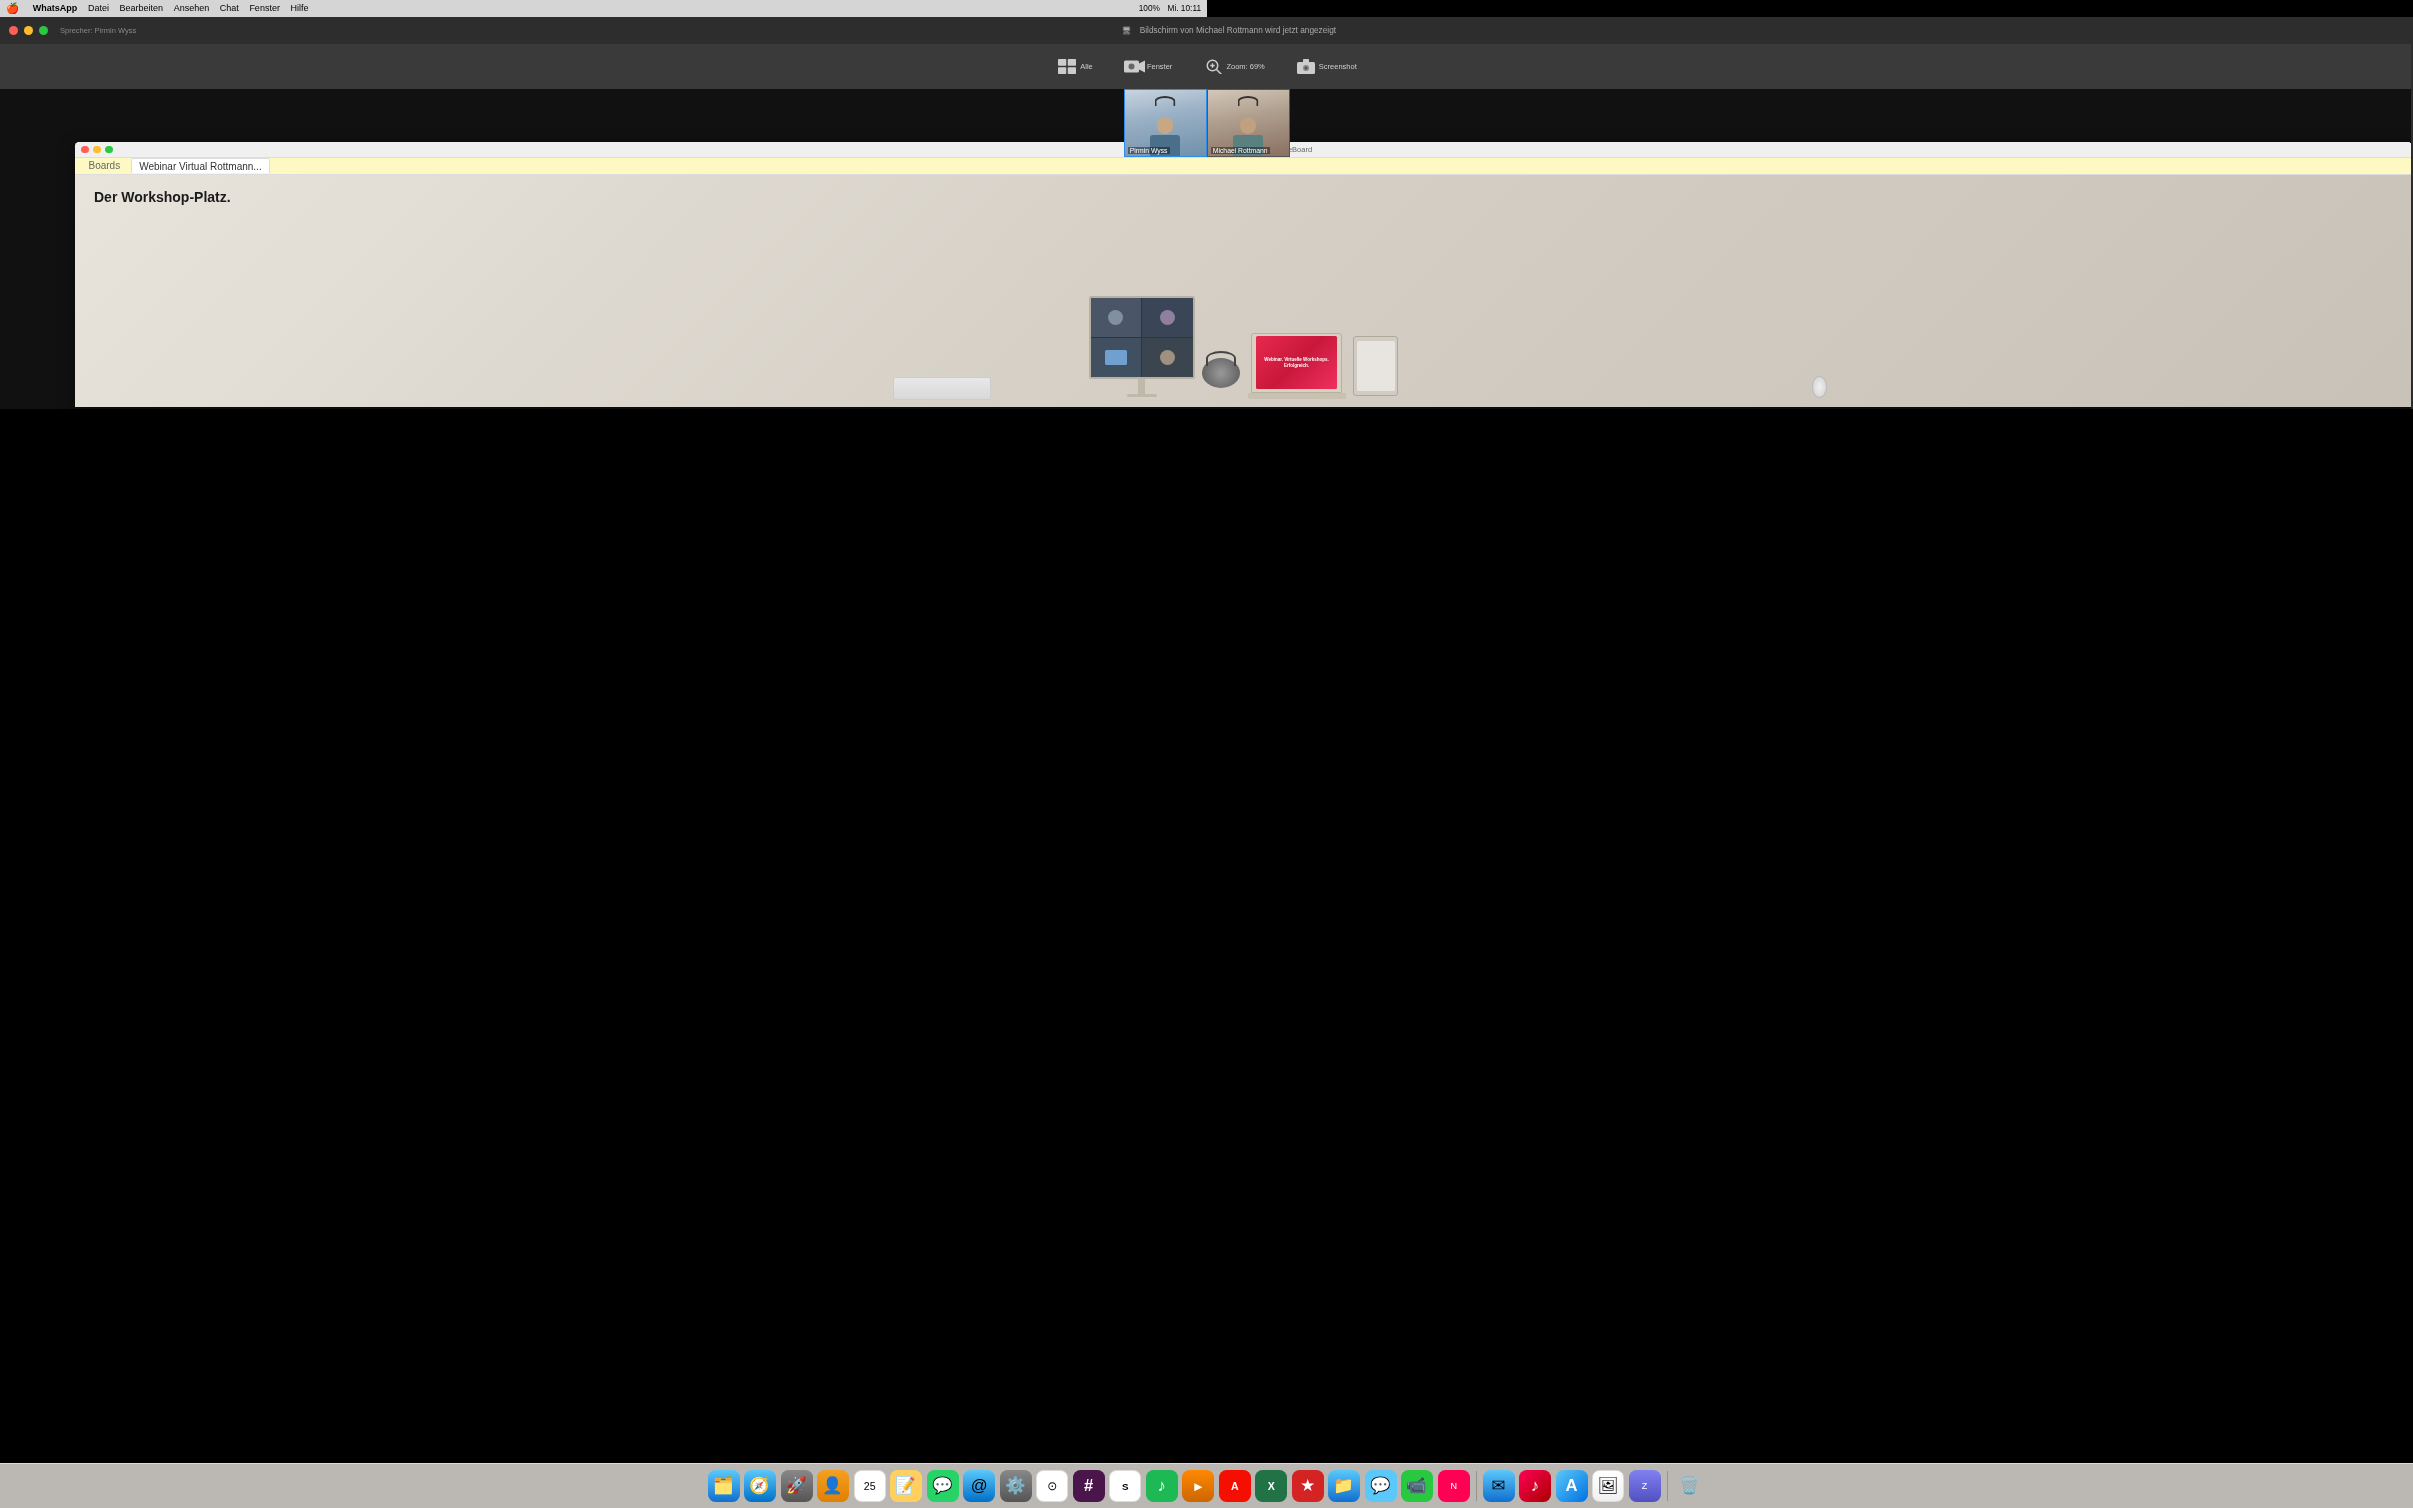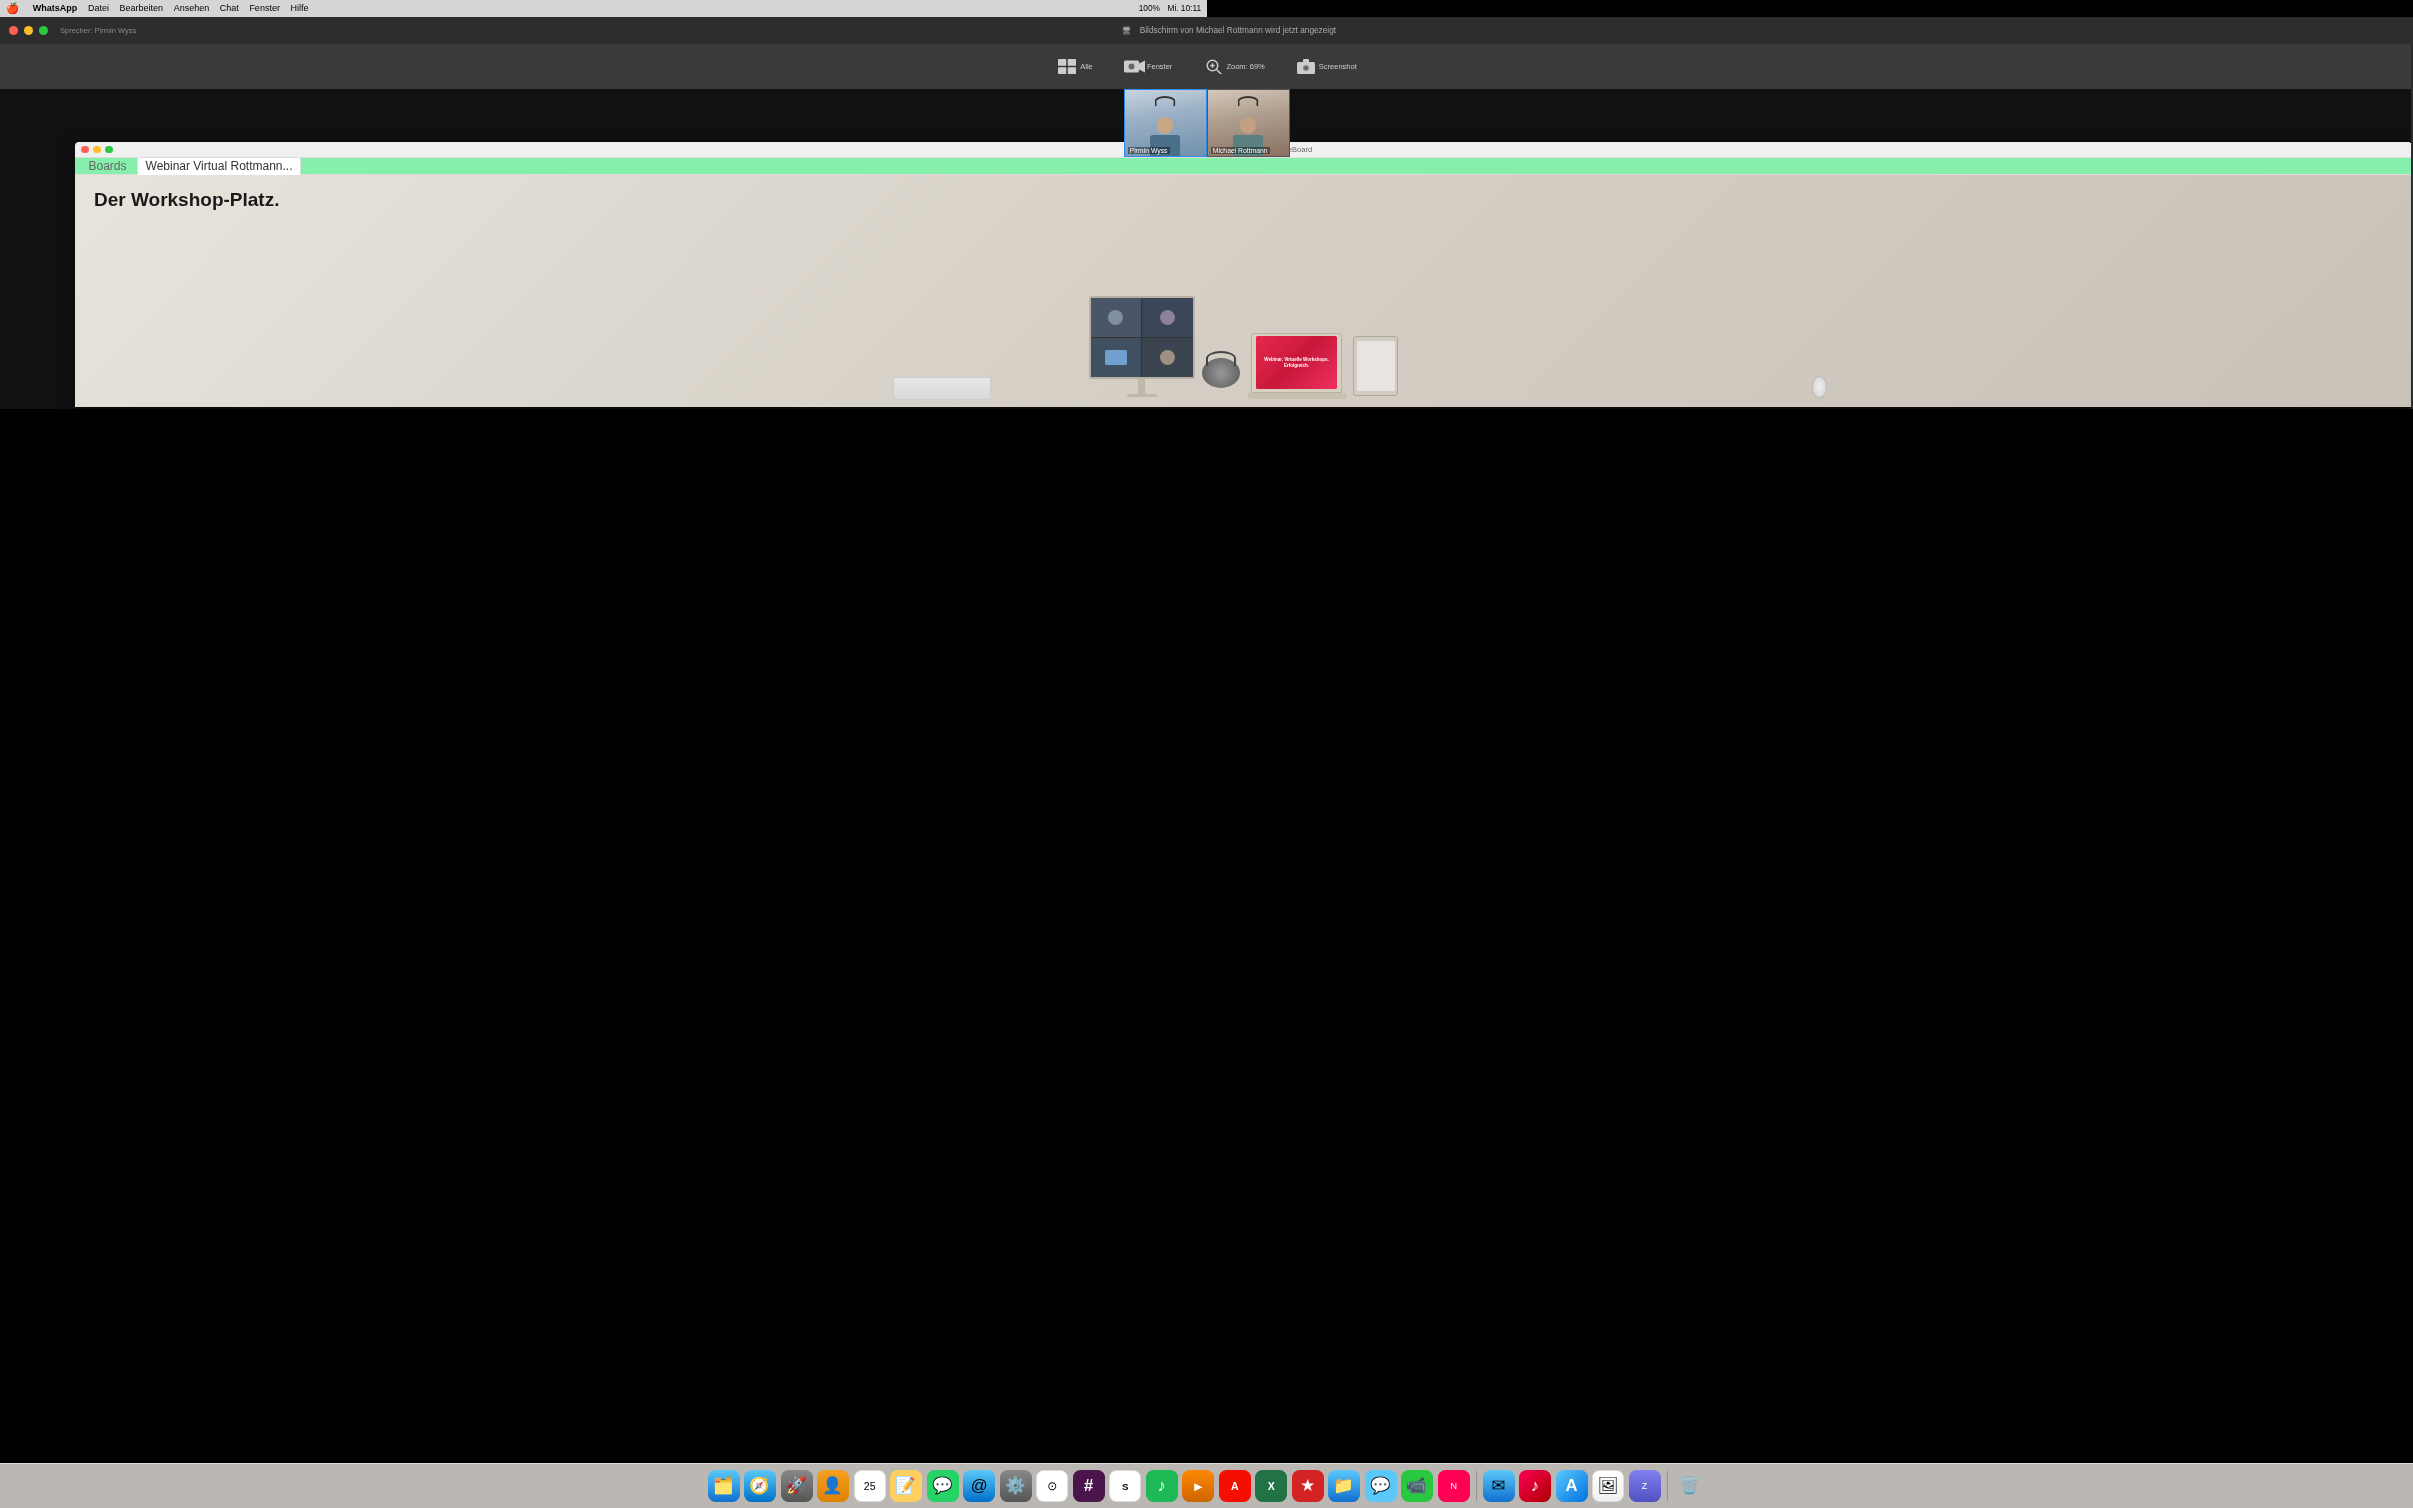--- a/index.html
+++ b/index.html
@@ -178,27 +178,27 @@
       color: #333;
       border-bottom: 0.8px solid #ddd;
     }
     .miro-tl { width: 7.5px; height: 7.5px; border-radius: 50%; }
     .miro-tl-red { background: #ff5f57; }
     .miro-tl-yellow { background: #ffbd2e; }
     .miro-tl-green { background: #28c840; }
     .miro-title { flex: 1; text-align: center; font-size: 7.5px; color: #666; }
     .miro-tabs {
       height: 16.6px;
-      background: #86efac;
+      background: #fef9c3;
       display: flex;
       align-items: center;
       padding: 0 6px;
       gap: 3px;
       border-bottom: 0.8px solid #ddd;
-      font-size: 12px;
+      font-size: 10px;
     }
     .miro-tab {
       padding: 1.5px 7.5px;
       border-radius: 2.3px 2.3px 0 0;
       cursor: pointer;
       color: #666;
     }
     .miro-tab.active {
       background: #fff;
       border: 0.8px solid #ddd;
@@ -385,21 +385,21 @@
         </div>
         <div class="miro-tabs">
           <div class="miro-tab">Boards</div>
           <div class="miro-tab active">Webinar Virtual Rottmann...</div>
         </div>
         <div class="miro-content">
 
           <div class="workshop-image">
 
             <div style="position:absolute;top:15px;left:19px;">
-              <div style="font-size:19px;font-weight:900;color:#1a1a1a;line-height:1.1;">
+              <div style="font-size:14px;font-weight:900;color:#1a1a1a;line-height:1.1;">
                 <span>Der Workshop-Platz.</span><span class="dot" style="color:#e63946;"></span>
               </div>
             </div>
 
             <div style="position:absolute;bottom:0;left:0;right:0;height:80%;display:flex;align-items:flex-end;justify-content:center;gap:7.5px;padding-bottom:3.8px;">
 
               <div style="display:flex;flex-direction:column;align-items:center;margin-bottom:6px;">
                 <div style="width:106px;height:83px;background:#2a2a3e;border-radius:2.3px;border:2.3px solid #b8b0a0;overflow:hidden;">
                   <div style="width:100%;height:100%;display:grid;grid-template-columns:1fr 1fr;grid-template-rows:1fr 1fr;gap:0.8px;background:#333;">
                     <div style="background:#4a5568;display:flex;align-items:center;justify-content:center;">

